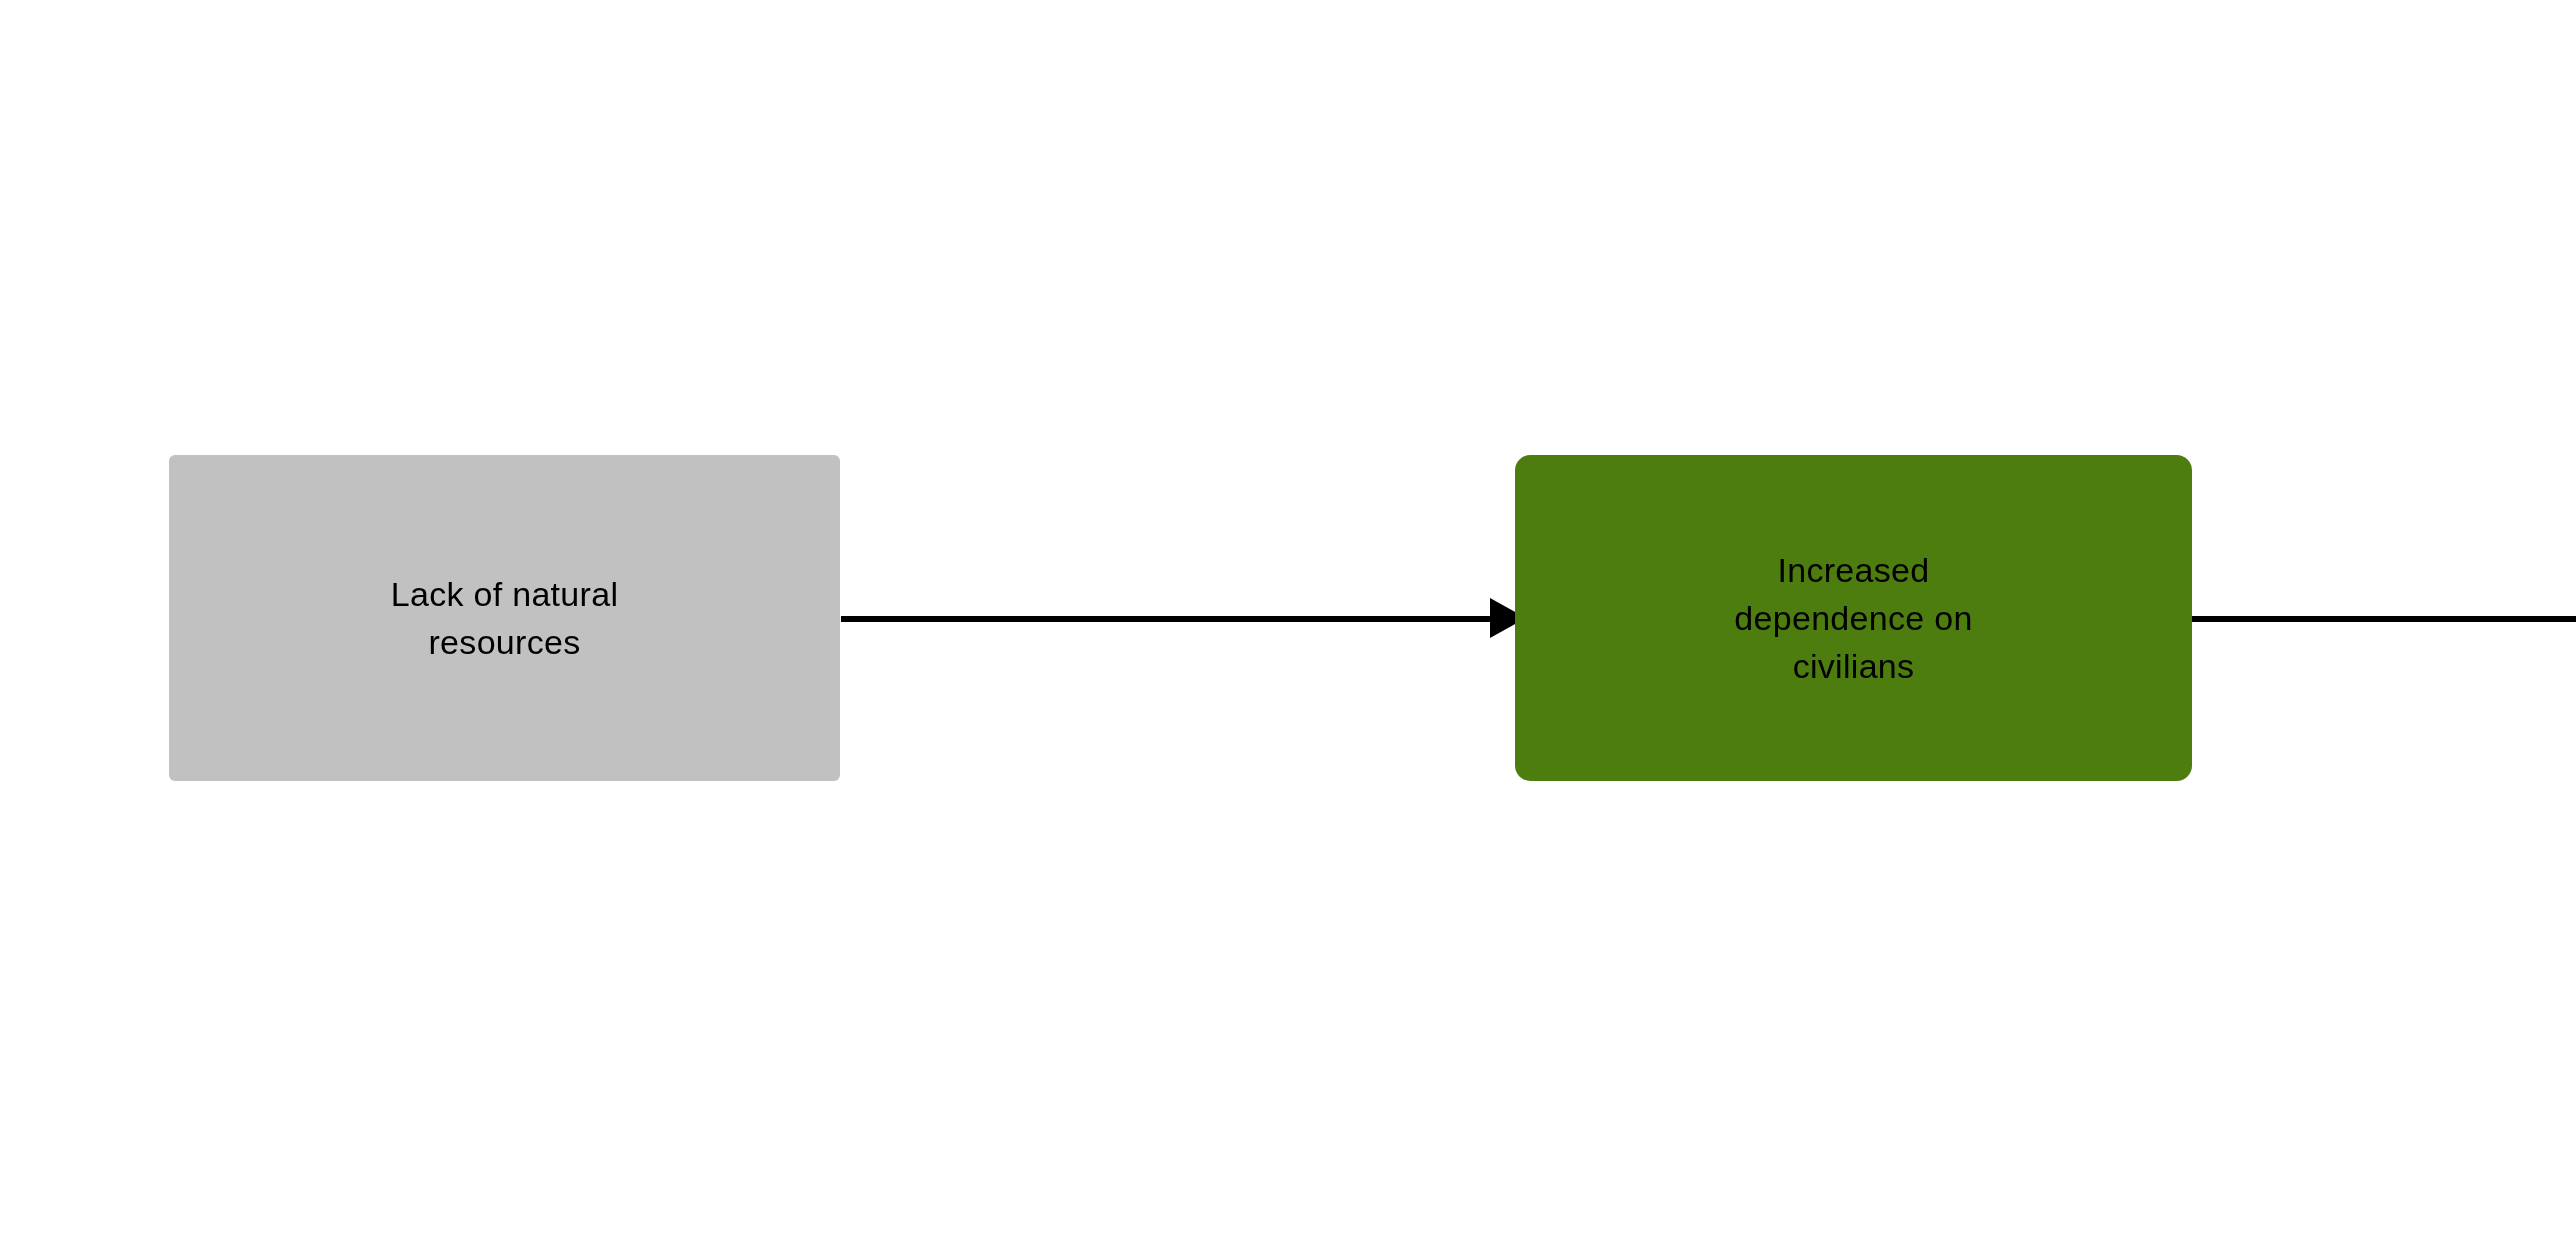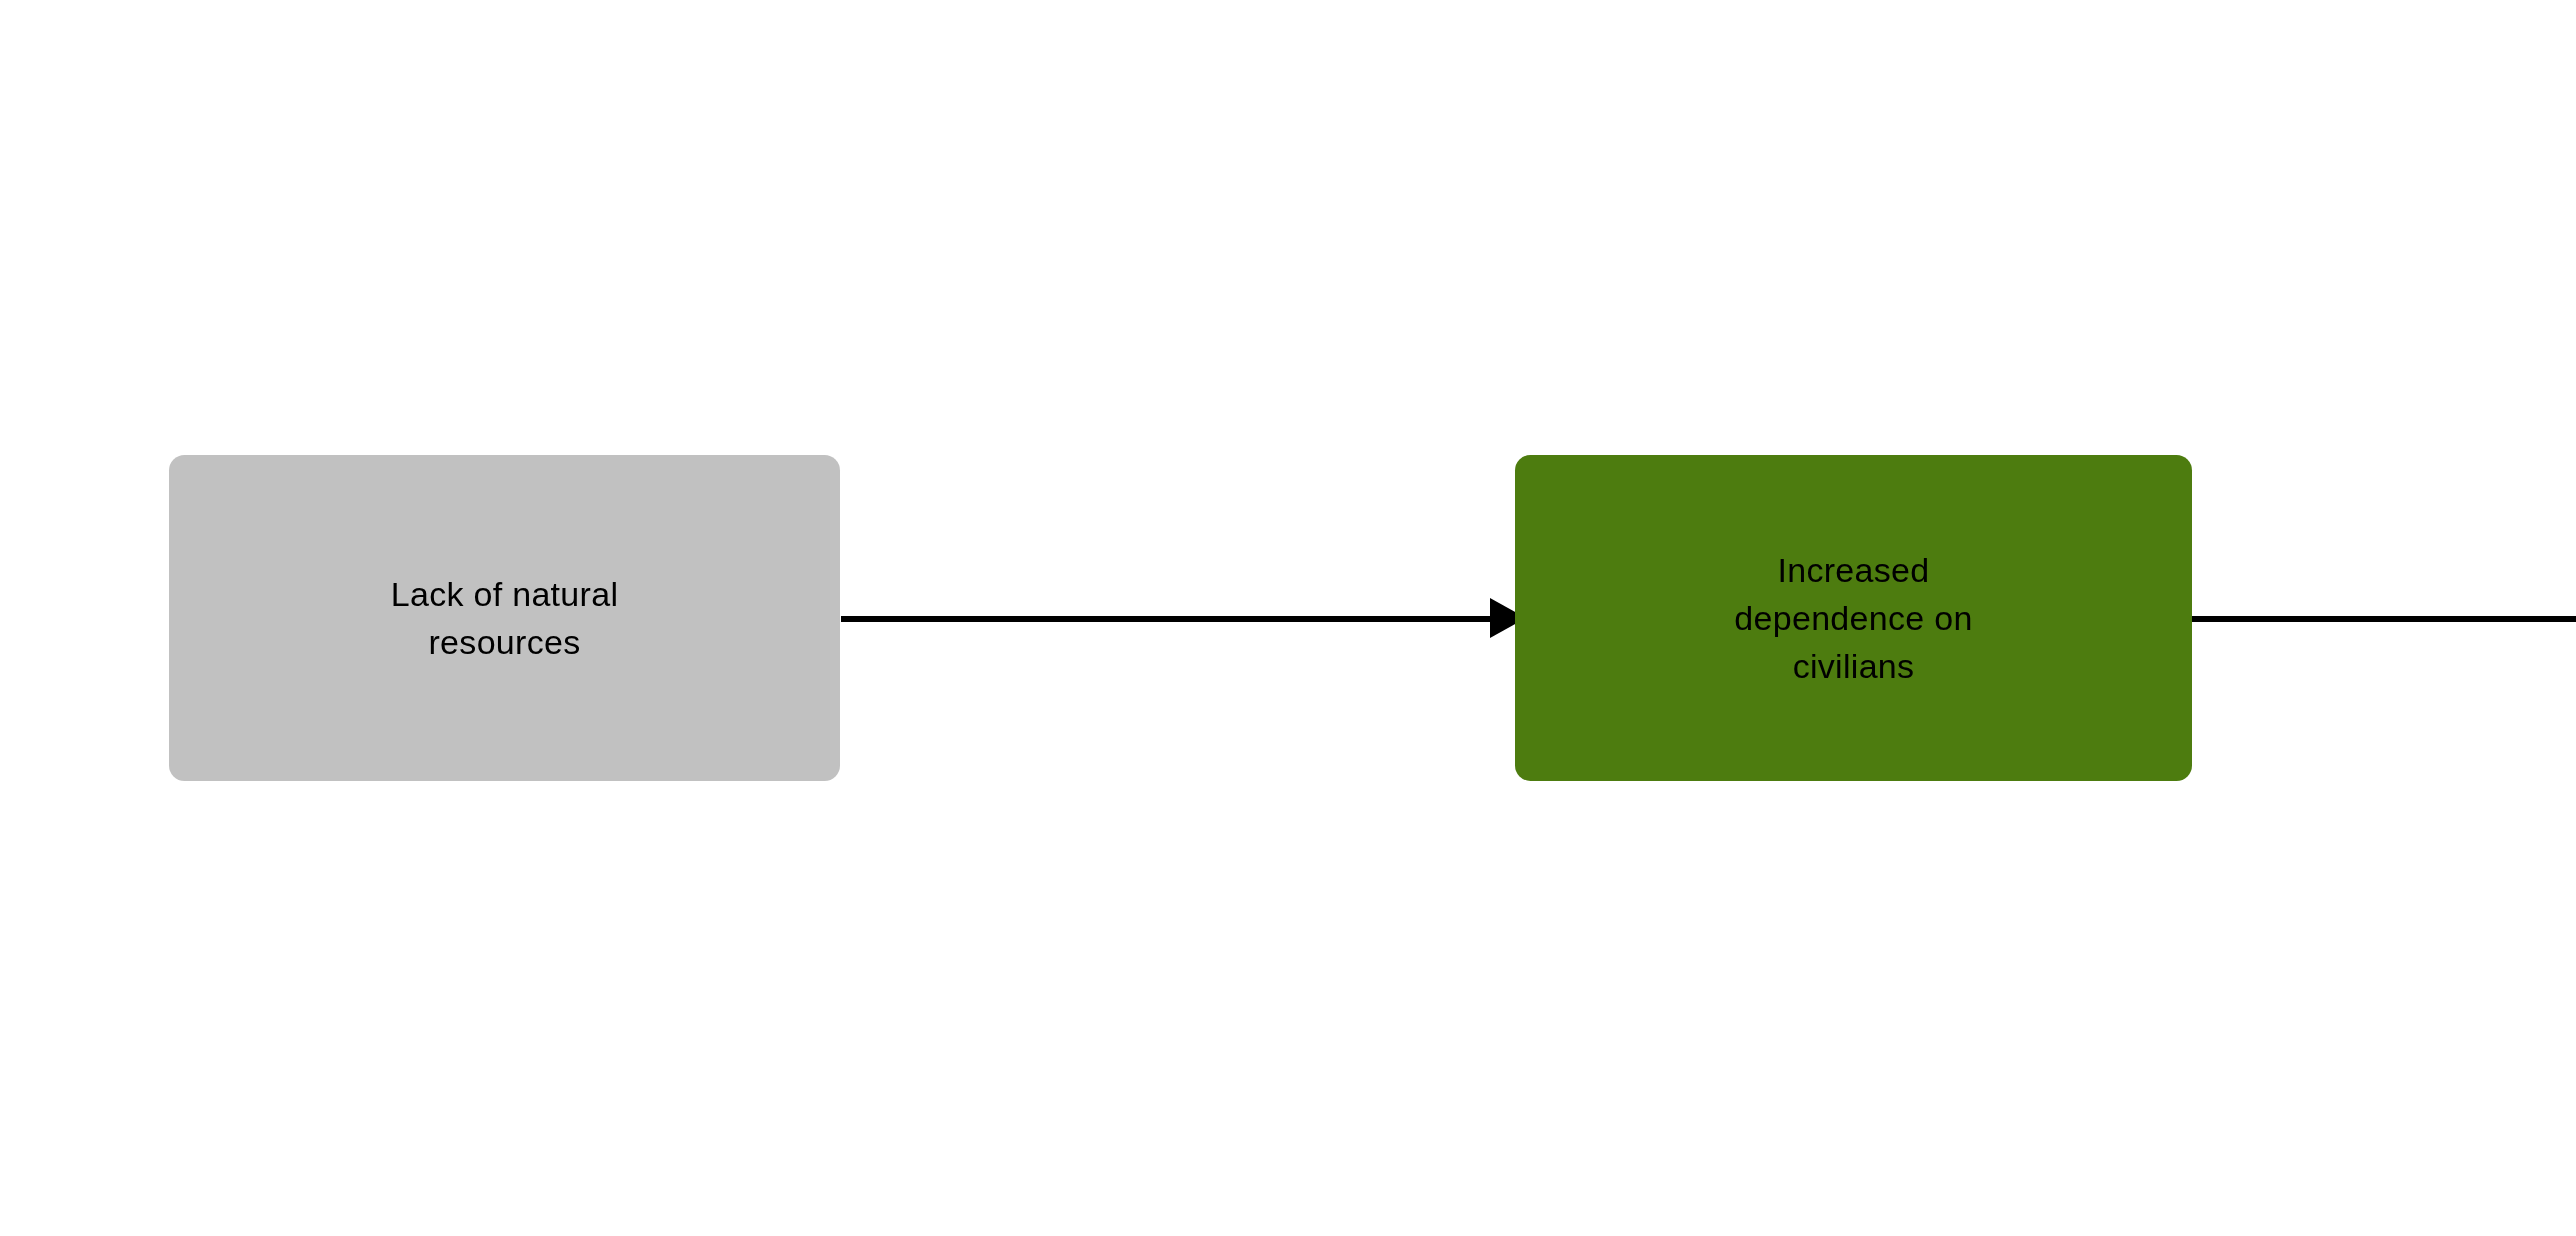--- a/index.html
+++ b/index.html
@@ -59,21 +59,21 @@
   .arrow1 .shaft { width: 652px; }
   .arrow1 .head  { left: 649px; }
   .arrow2 { left: 2192px; width: 675px; }
   .arrow2 .shaft { width: 641px; }
 </style>
 </head>
 <body>
 
 <div class="canvas" style="background-color: rgb(255, 255, 255);">
 
-  <div class="node node1" style="background-color: rgb(193, 193, 193); color: rgb(0, 0, 0);">
+  <div class="node node1" style="background-color: rgb(193, 193, 193); color: rgb(0, 0, 0); border-radius: 6px;">
     <span class="label">Lack of natural
 resources</span>
   </div>
 
   <div class="arrow arrow1">
     <div class="shaft" style="background-color: rgb(0, 0, 0);"></div>
     <div class="head" style="border-left-color: rgb(0, 0, 0);"></div>
   </div>
 
   <div class="node node2" style="background-color: #4d7c0f; color: rgb(0, 0, 0);">

